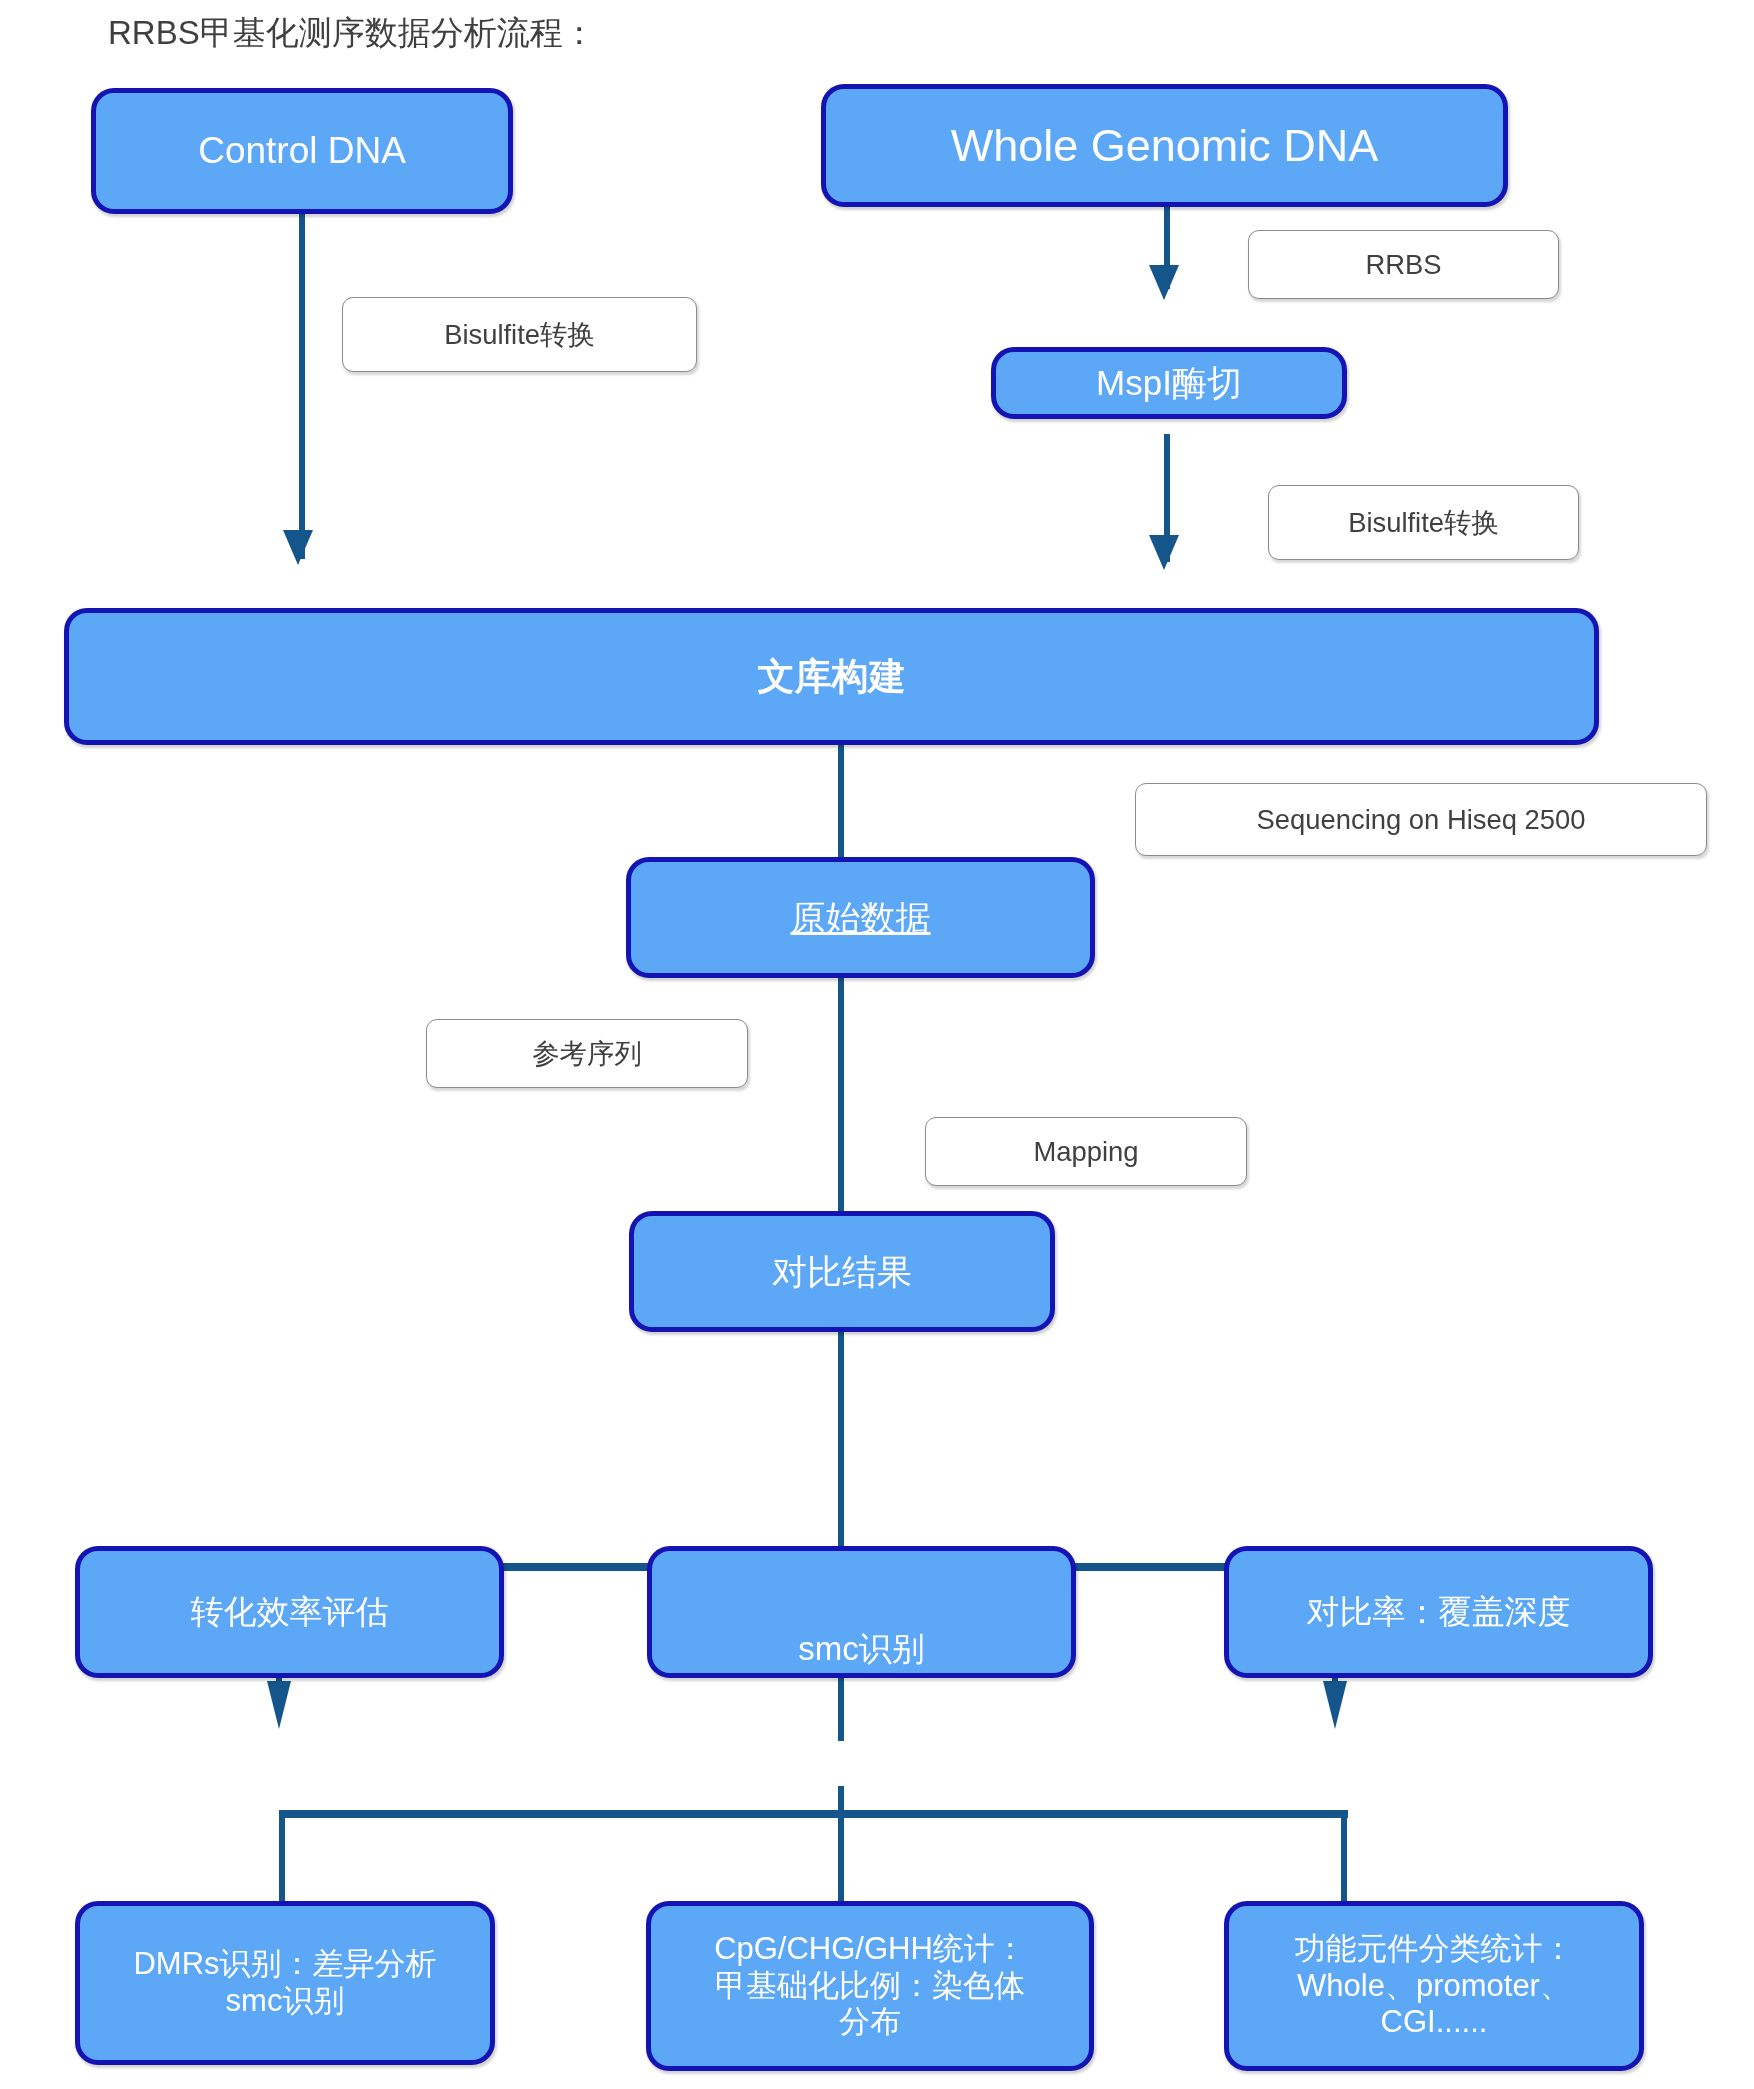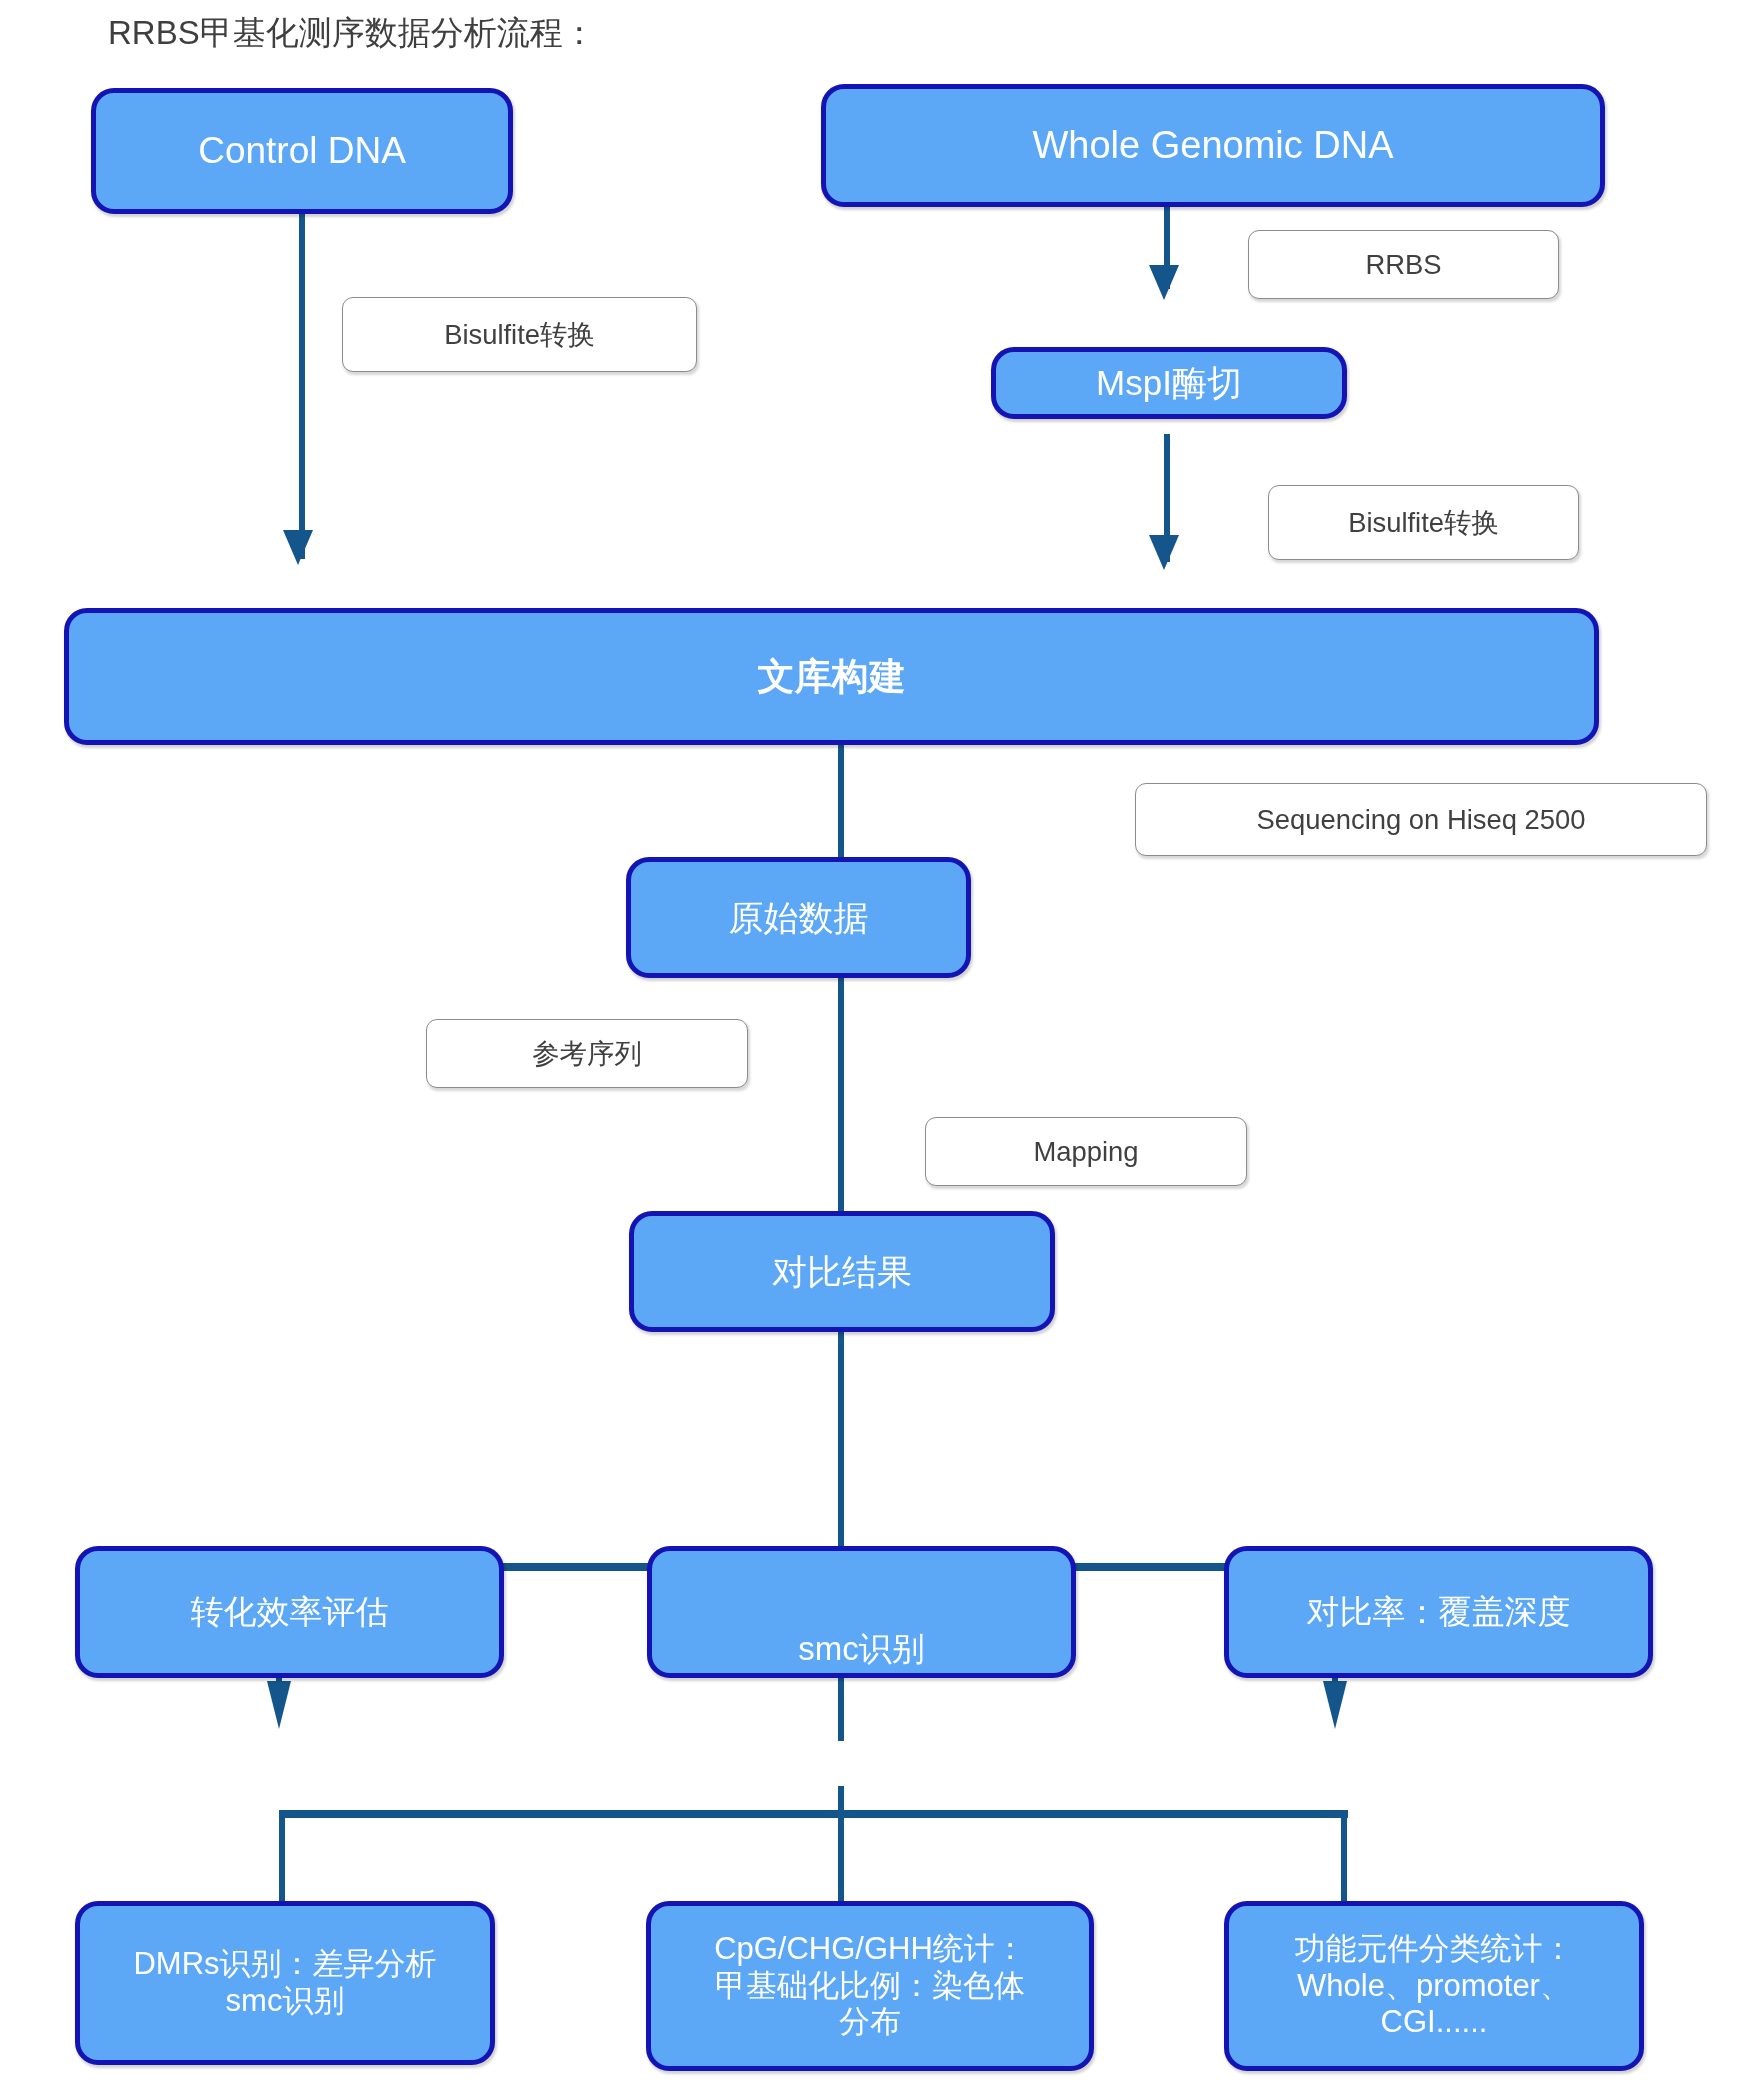--- a/index.html
+++ b/index.html
@@ -119,39 +119,39 @@
   <div class="vline" style="left:1341px; top:1810px; width:6.4px; height:123px;"></div>
   <div class="arrowhead slim" style="left:1332px; top:1908px;"></div>
   <div class="vline" style="left:838px; top:1810px; width:6.4px; height:174px;"></div>
 
   <div class="node" style="left:91px; top:88px; width:422px; height:126px; font-size:37px;">
     <span class="lines">
         <span class="ln">Control DNA</span>
       </span>
   </div>
 
-  <div class="node" style="left:821px; top:84px; width:784px; height:123px; font-size:38px;">
+  <div class="node" style="left:821px; top:84px; width:687px; height:123px; font-size:45px;">
     <span class="lines">
         <span class="ln">Whole Genomic DNA</span>
       </span>
   </div>
 
   <div class="node" style="left:991px; top:347px; width:356px; height:72px; font-size:35px;">
     <span class="lines">
         <span class="ln">MspI酶切</span>
       </span>
   </div>
 
   <div class="node" style="left:64px; top:608px; width:1535px; height:137px; font-size:37px;font-weight:bold;">
     <span class="lines">
         <span class="ln">文库构建</span>
       </span>
   </div>
 
-  <div class="node" style="left:626px; top:857px; width:345px; height:121px; font-size:35px;">
+  <div class="node" style="left:626px; top:857px; width:469px; height:121px; font-size:35px;text-decoration:underline;">
     <span class="lines">
         <span class="ln">原始数据</span>
       </span>
   </div>
 
   <div class="node" style="left:629px; top:1211px; width:426px; height:121px; font-size:35px;">
     <span class="lines">
         <span class="ln">对比结果</span>
       </span>
   </div>

